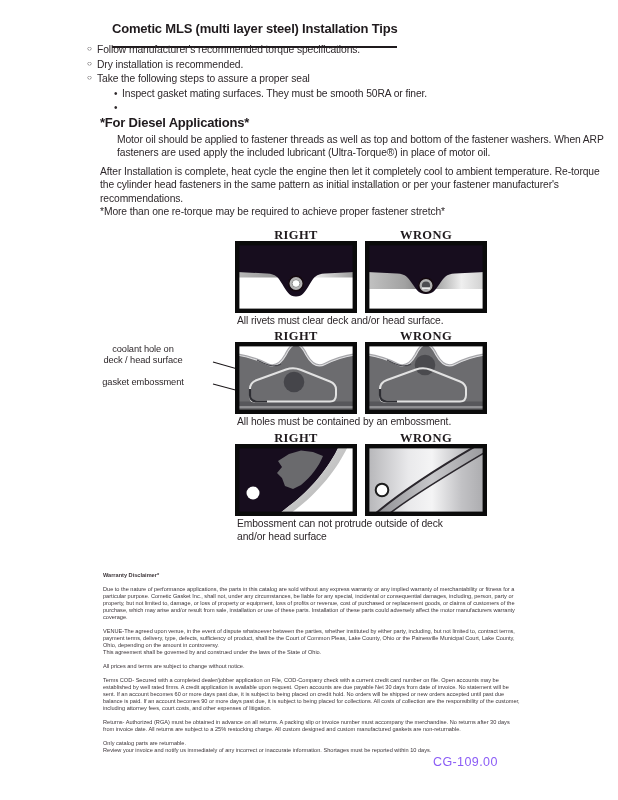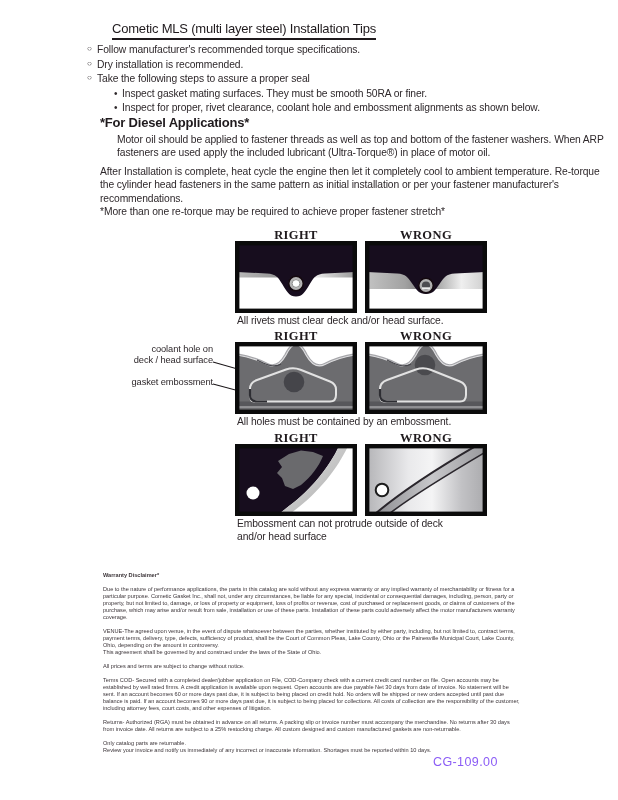--- a/index.html
+++ b/index.html
@@ -2,41 +2,41 @@
 <html><head>
 <meta charset="utf-8">
 <style>
   html,body{margin:0;padding:0;background:#ffffff;}
   .page{
     position:relative;width:618px;height:800px;background:#ffffff;overflow:hidden;
     font-family:"Liberation Sans","DejaVu Sans",sans-serif;color:#2e282b;
   }
   
   .title{
-    position:absolute;left:112px;top:21px;font-size:13px;font-weight:normal;color:#1f1a1d;
-    letter-spacing:-0.2px;border-bottom:2px solid #1f1a1d;padding-bottom:2px;white-space:nowrap;
+    position:absolute;left:112px;top:21px;font-size:13px;font-weight:bold;color:#1f1a1d;
+    letter-spacing:-0.2px;border-bottom:2px solid #1f1a1d;padding-bottom:10px;white-space:nowrap;
   }
   .bullets{position:absolute;left:87px;top:43px;font-size:10.3px;letter-spacing:-0.1px;line-height:14.6px;width:480px;}
   .b1{position:relative;padding-left:10px;}
   .b1 .mk{position:absolute;left:0;top:-1px;font-size:8px;}
   .subs{margin-left:27px;line-height:14.2px;}
   .b2{position:relative;padding-left:8px;}
   .b2 .mk{position:absolute;left:0;top:0;font-size:10px;}
   .diesel-head{position:absolute;left:100px;top:115px;font-size:13px;font-weight:bold;color:#1f1a1d;letter-spacing:-0.2px;}
   .para{position:absolute;left:100px;width:505px;font-size:10.3px;letter-spacing:-0.1px;line-height:13.4px;}
   .p1{top:133px;margin-left:17px;}
   .p2{top:165px;}
   .p3{top:205px;width:430px;}
   
   .dlabel{position:absolute;width:122px;text-align:center;font-size:12.5px;font-weight:bold;color:#1f1a1d;letter-spacing:0.4px;font-family:Liberation Serif, serif;}
   .fig{position:absolute;width:118px;height:68px;border:2px solid #0b0b0b;display:block;background:#fff;}
   .figL{left:235px;}
   .figR{left:365px;}
   .caption{position:absolute;left:237px;font-size:10.3px;letter-spacing:-0.1px;line-height:13px;color:#2e282b;width:320px;}
-  .ann{position:absolute;text-align:right;font-size:9.3px;letter-spacing:-0.1px;line-height:11px;color:#2e282b;}
+  .ann{position:absolute;text-align:center;font-size:9.3px;letter-spacing:-0.1px;line-height:11px;color:#2e282b;}
   .ann1{right:405px;top:344px;width:140px;}
   .ann2{right:405px;top:377px;width:140px;}
   .leaders{position:absolute;left:200px;top:350px;width:120px;height:60px;}
   
   .legal{position:absolute;left:103px;top:572px;width:418px;font-size:5.6px;line-height:7px;color:#3c3539;letter-spacing:0;}
   .legal p{margin:0 0 7px 0;}
   .legal p.tight{margin:0;}
   .legal .lh{font-weight:bold;}
   .pagecode{position:absolute;left:390px;top:755px;font-size:12.5px;color:#8b5cf6;letter-spacing:0.4px;margin-left:43px;}
 </style>
@@ -46,21 +46,21 @@
 <div class="page">
 
   <div class="title">Cometic MLS (multi layer steel) Installation Tips</div>
 
   <div class="bullets">
     <div class="b1"><span class="mk">○</span><span>Follow manufacturer's recommended torque specifications.</span></div>
     <div class="b1"><span class="mk">○</span><span>Dry installation is recommended.</span></div>
     <div class="b1"><span class="mk">○</span><span>Take the following steps to assure a proper seal</span></div>
     <div class="subs">
       <div class="b2"><span class="mk">•</span><span>Inspect gasket mating surfaces.  They must be smooth 50RA or finer.</span></div>
-      <div class="b2"><span class="mk">•</span><span>Inspect for proper, rivet clearance, coolant hole and embossment alignments as shown below.</span></div>
+      <div class="b2"><span class="mk">•</span></div>
     </div>
   </div>
 
   <div class="diesel-head">*For Diesel Applications*</div>
   <div class="para p1">Motor oil should be applied to fastener threads as well as top and bottom of the fastener washers. When ARP fasteners are used apply the included lubricant (Ultra-Torque®) in place of motor oil.</div>
   <div class="para p2">After Installation is complete, heat cycle the engine then let it completely cool to ambient temperature. Re-torque the cylinder head fasteners in the same pattern as initial installation or per your fastener manufacturer's recommendations.</div>
   <div class="para p3">*More than one re-torque may be required to achieve proper fastener stretch*</div>
 
   <div class="dlabel" style="left:235px;top:228px;">RIGHT</div>
   <div class="dlabel" style="left:365px;top:228px;">WRONG</div>

